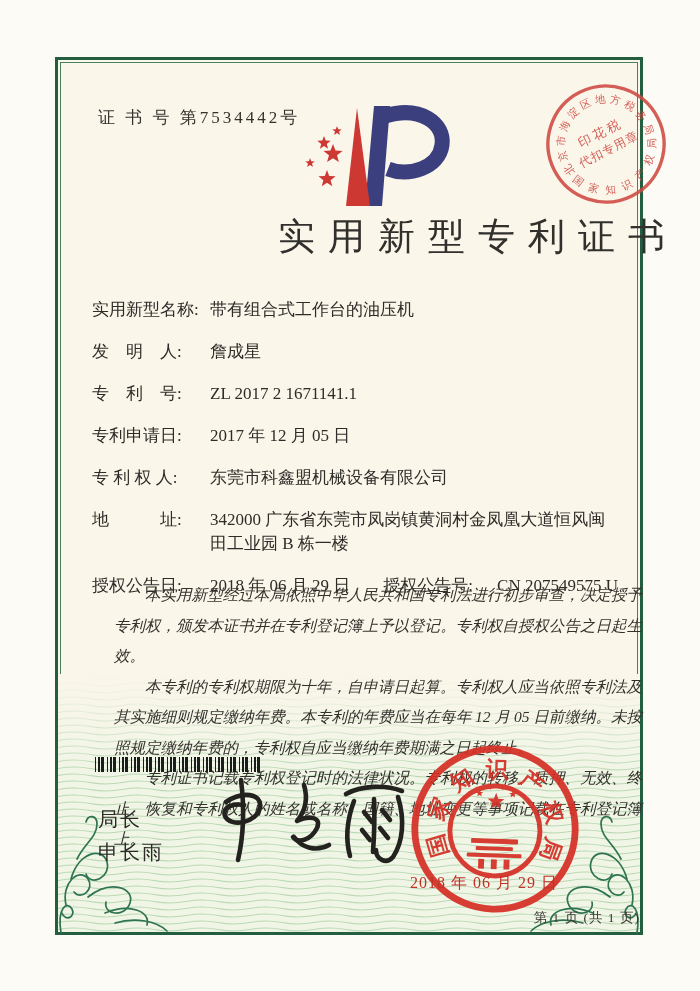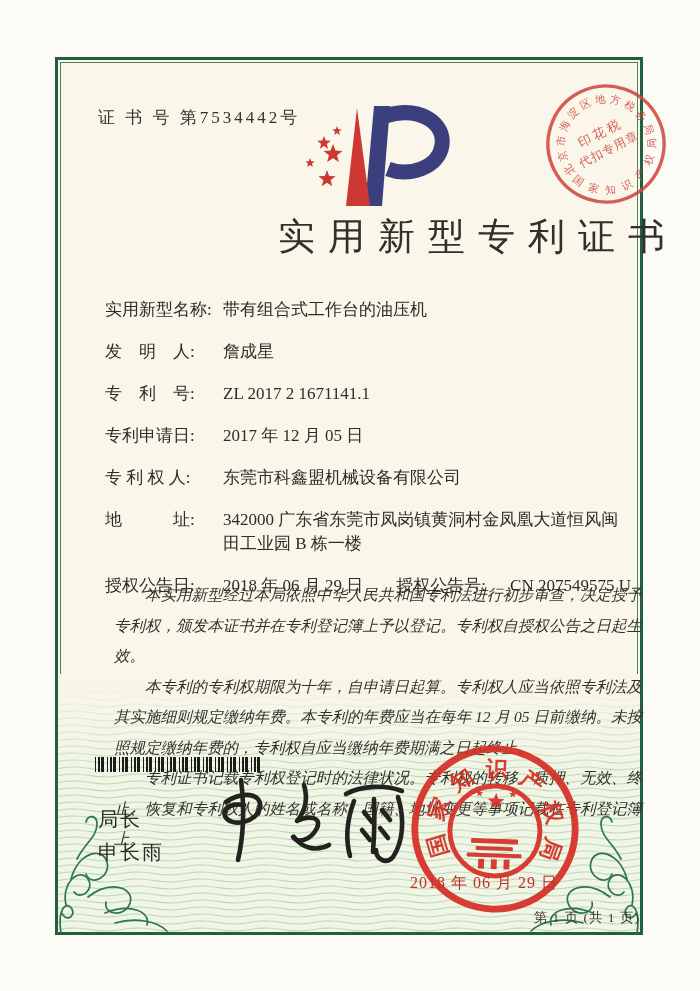--- a/index.html
+++ b/index.html
@@ -31,21 +31,21 @@
     position:absolute; left:40px; top:46px;
     font-size:17px; letter-spacing:3px; color:#35332e;
   }
   .logo { position:absolute; left:237px; top:40px; }
   .title {
     position:absolute; left:0; top:152px; width:100%;
     text-align:right; font-size:37px; letter-spacing:13px;
     color:#32302c; text-indent:13px; font-weight:500;margin-left:38px;
   }
   .fields {
-    position:absolute; left:47px; top:238px; width:526px;
+    position:absolute; left:34px; top:238px; width:526px;
     font-size:17px; line-height:24px;
   }
   .field-row { margin-bottom:18px; display:flex; align-items:flex-start; }
   .field-label { flex:0 0 118px; white-space:nowrap; }
   .field-value { flex:1; }
   .grant-row { display:flex;justify-content:space-between; }
   .grant-right { margin-left:auto; display:flex; }
   .grant-right .field-label { flex:0 0 auto; margin-right:24px; }
 
   .body-text {

